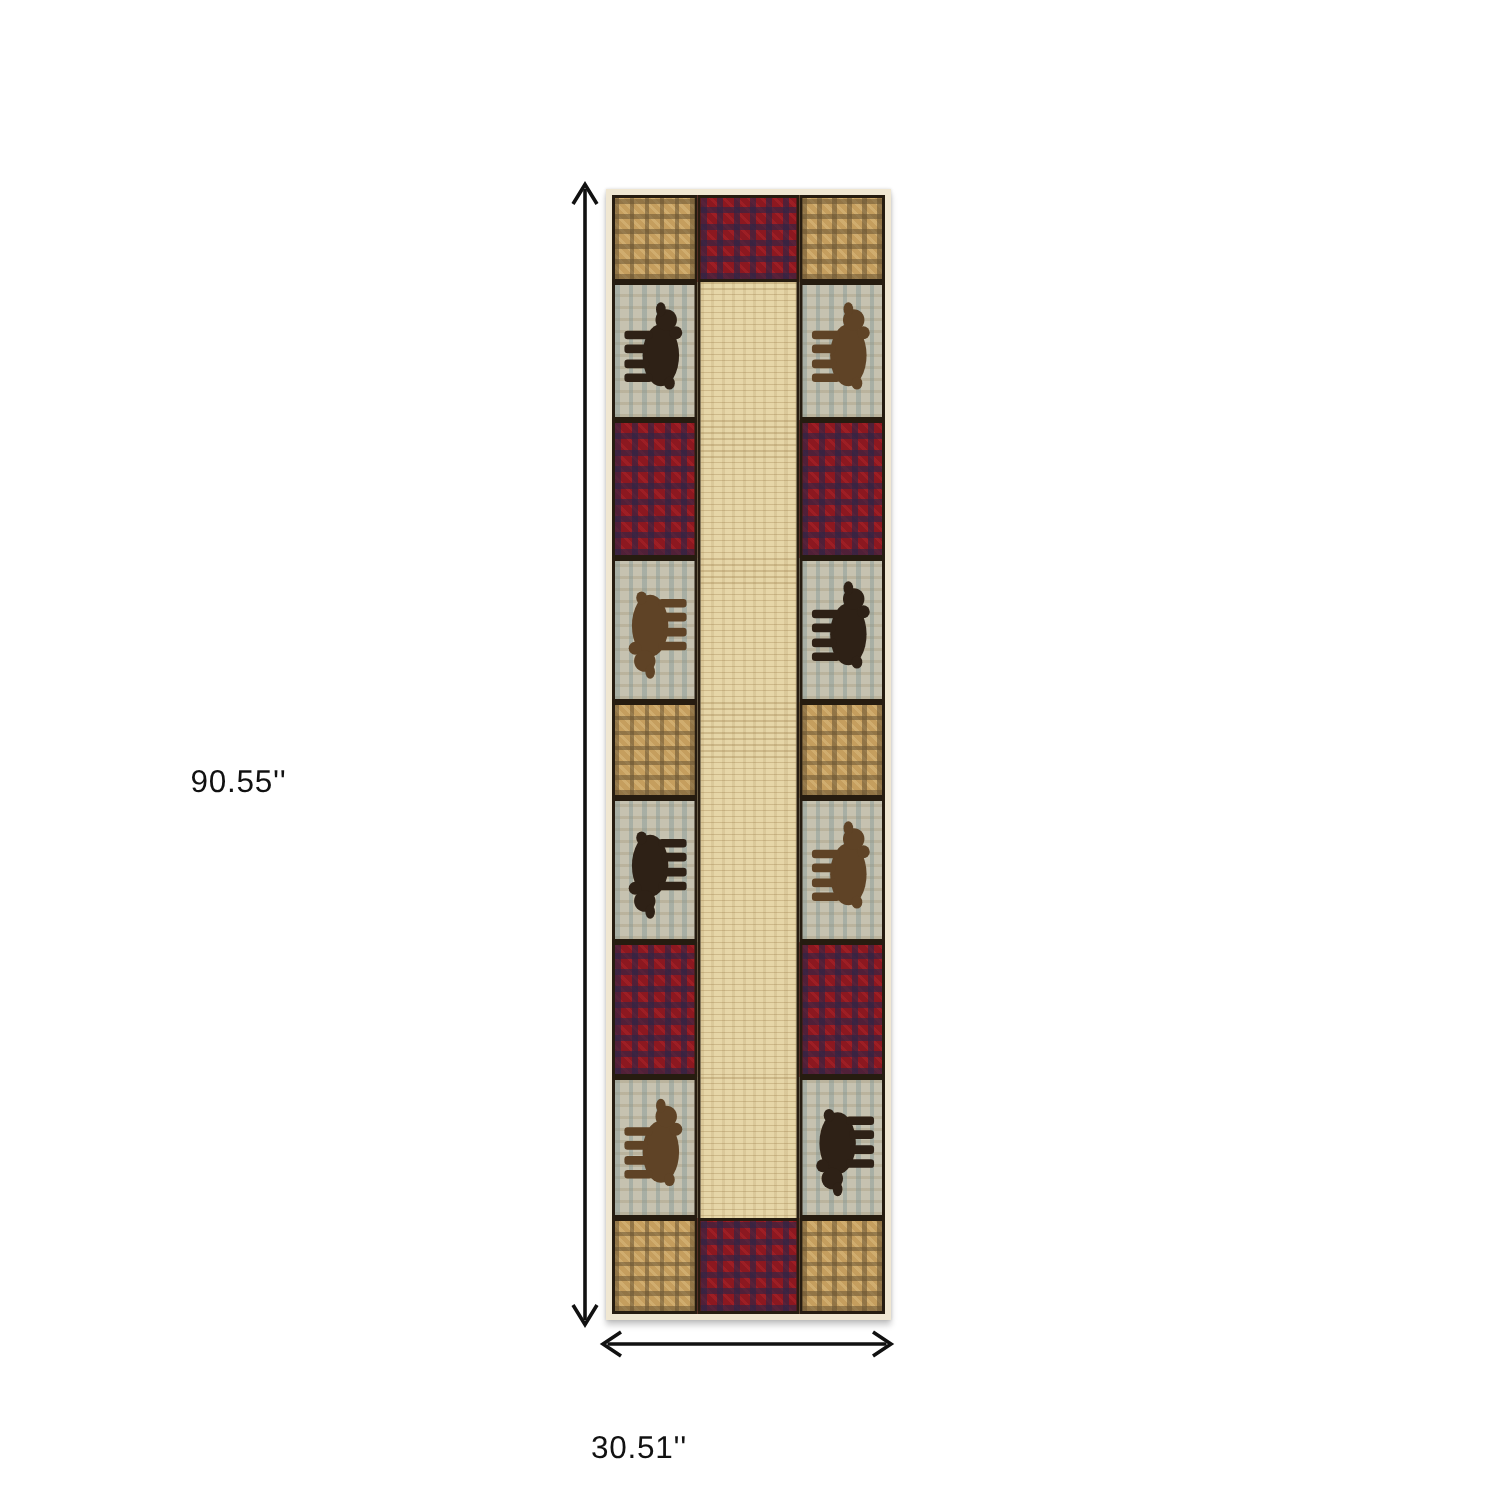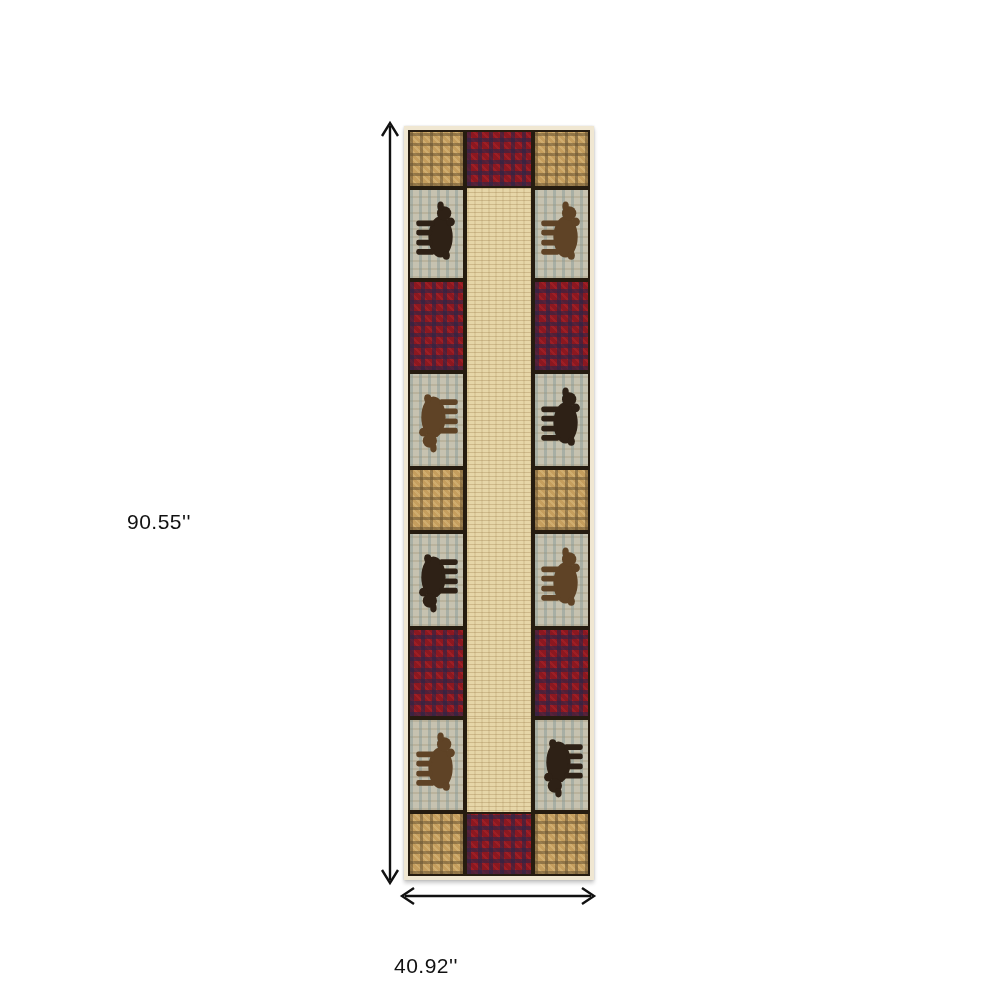--- a/index.html
+++ b/index.html
@@ -285,14 +285,14 @@
         </div>
         <div class="rug-row" style="height: 64px;">
           <div class="cell col-left pat-plaid"></div>
           <div class="cell col-center pat-red"></div>
           <div class="cell col-right pat-plaid"></div>
         </div>
       </div>
   </div>
 
   <div class="dim-label height">90.55''</div>
-  <div class="dim-label width">40.92''</div>
+  <div class="dim-label width">30.51''</div>
 </div>
 
 </body></html>

